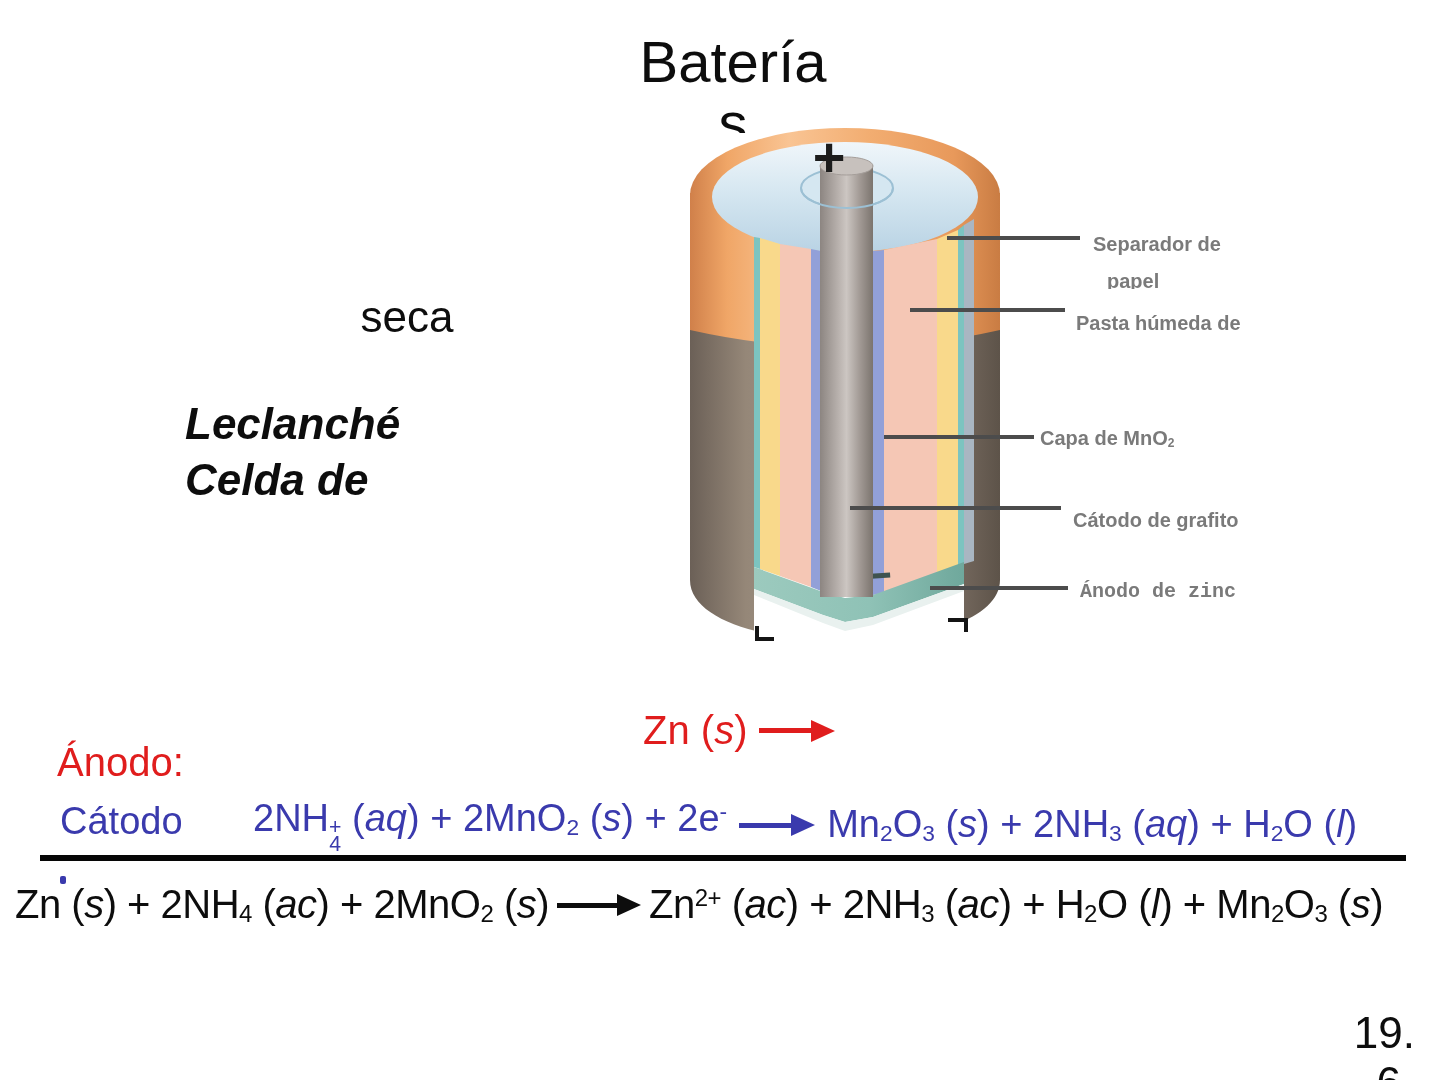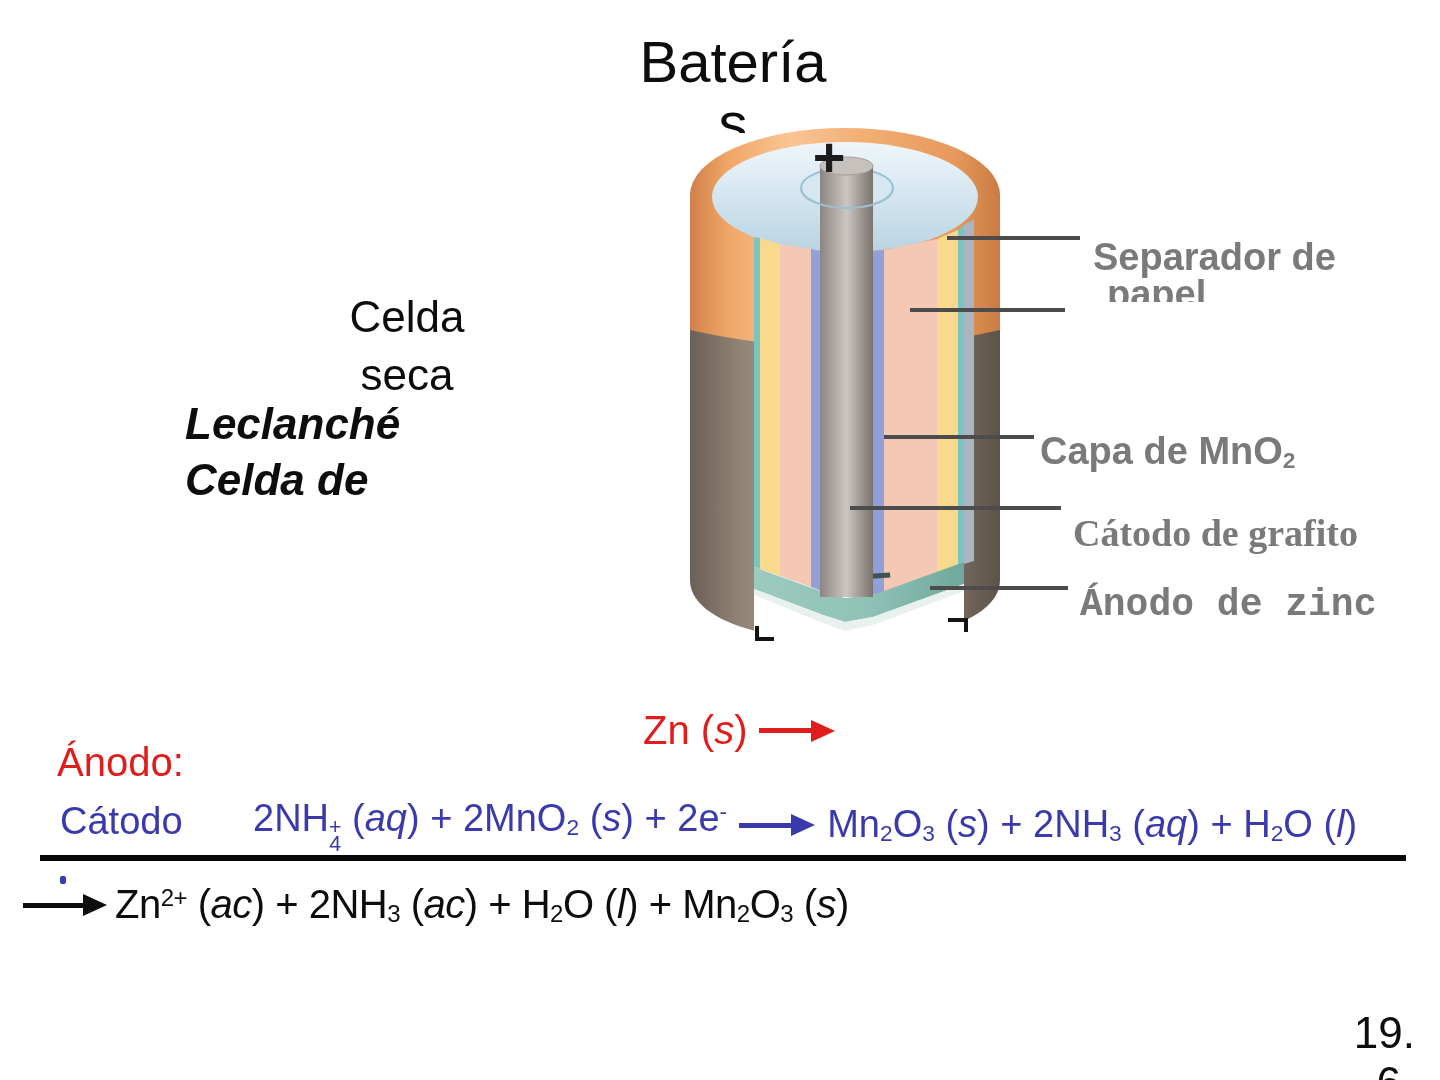--- a/index.html
+++ b/index.html
@@ -19,21 +19,21 @@
 
   
   .title{left:626px;top:30px;width:214px;text-align:center;font-size:58px;line-height:64px;color:#0d0d0d;}
   .title .line2{height:39px;overflow:hidden;line-height:58px;}
 
   
   .dry-cell{left:300px;top:288px;width:214px;text-align:center;font-size:44px;line-height:58px;color:#0d0d0d;}
   .leclanche{left:185px;top:396px;font-size:44px;line-height:56px;font-weight:700;font-style:italic;color:#0d0d0d;}
 
   
-  .bat-label{font-size:38px;font-weight:700;color:var(--label_gray);line-height:37px;white-space:nowrap;background:#fff;padding:0 6px;z-index:3;margin-top:13px;}
+  .bat-label{font-size:20px;font-weight:700;color:var(--label_gray);line-height:37px;white-space:nowrap;background:#fff;padding:0 6px;z-index:3;}
   .bat-label .clip-line{height:26px;overflow:hidden;margin-left:14px;}
   .bat-label.paste{line-height:40px;}
   .leader{height:4px;background:var(--leader_line);z-index:2;}
 
   
   .eq-label{white-space:nowrap;}
   .eq-row{display:flex;align-items:center;white-space:nowrap;}
   .anode{color:var(--anode_red);font-size:40px;}
   .cathode{color:var(--cathode_blue);font-size:38px;}
   .overall{color:#0d0d0d;font-size:40px;letter-spacing:-0.5px;}
@@ -53,21 +53,20 @@
 </style>
 </head>
 <body>
 
 <div class="abs title">
   <div>Batería</div>
   <div class="line2">s</div>
 </div>
 
 <div class="abs dry-cell">
-  <div>Celda</div>
   <div>seca</div>
 </div>
 <div class="abs leclanche">
   <div>Leclanché</div>
   <div>Celda de</div>
 </div>
 
 <svg class="abs" style="left:680px;top:125px;z-index:1;" width="330" height="520" viewBox="0 0 330 520">
   <defs>
     <linearGradient id="gradOrange" x1="0" y1="0" x2="1" y2="0">
@@ -146,25 +145,26 @@
 <div class="abs leader" style="left:910px;top:308px;width:155px;"></div>
 <div class="abs leader" style="left:884px;top:435px;width:184px;"></div>
 <div class="abs leader" style="left:850px;top:506px;width:211px;"></div>
 <div class="abs leader" style="left:930px;top:586px;width:138px;"></div>
 
 <div class="abs bat-label" style="left:1087px;top:226px;">
   <div>Separador de</div>
   <div class="clip-line">papel</div>
 </div>
 <div class="abs bat-label paste" style="left:1070px;top:303px;z-index:4;">
+  <div>Pasta húmeda de</div>
 </div>
 <div class="abs bat-label" style="left:1034px;top:420px;">
   <div><span>Capa de MnO</span><span class="seg-sub">2</span></div>
 </div>
-<div class="abs bat-label" style="left:1067px;top:502px;font-family:Liberation Serif, serif;">
+<div class="abs bat-label" style="left:1067px;top:502px;">
   <div>Cátodo de grafito</div>
 </div>
 <div class="abs bat-label" style="left:1074px;top:573px;font-family:Liberation Mono, monospace;">
   <div>Ánodo de zinc</div>
 </div>
 
 <div class="abs anode eq-label" style="left:57px;top:740px;">Ánodo:</div>
 <div class="abs anode eq-row" style="left:643px;top:708px;">
   <span><span>Zn (</span><span class="seg-i">s</span><span>)</span></span>
   <span class="arrow">
@@ -183,20 +183,21 @@
   <span class="arrow">
       <span class="shaft"></span>
       <span class="head"></span>
     </span>
   <span><span>Mn</span><span class="seg-sub">2</span><span>O</span><span class="seg-sub">3</span><span> (</span><span class="seg-i">s</span><span>) + 2NH</span><span class="seg-sub">3</span><span> (</span><span class="seg-i">aq</span><span>) + H</span><span class="seg-sub">2</span><span>O (</span><span class="seg-i">l</span><span>)</span></span>
 </div>
 
 <div class="abs divider"></div>
 
 <div class="abs overall eq-row" style="left:15px;top:882px;">
+  <span><span>Zn (</span><span class="seg-i">s</span><span>) + 2NH</span><span class="seg-sub">4</span><span> (</span><span class="seg-i">ac</span><span>) + 2MnO</span><span class="seg-sub">2</span><span> (</span><span class="seg-i">s</span><span>)</span></span>
   <span class="arrow" style="margin:0 8px;">
       <span class="shaft" style="width:60px;"></span>
       <span class="head"></span>
     </span>
   <span><span>Zn</span><span class="seg-sup">2+</span><span> (</span><span class="seg-i">ac</span><span>) + 2NH</span><span class="seg-sub">3</span><span> (</span><span class="seg-i">ac</span><span>) + H</span><span class="seg-sub">2</span><span>O (</span><span class="seg-i">l</span><span>) + Mn</span><span class="seg-sub">2</span><span>O</span><span class="seg-sub">3</span><span> (</span><span class="seg-i">s</span><span>)</span></span>
 </div>
 
 <div class="abs page-num">
   <div>19.</div>
   <div class="line2">6</div>

